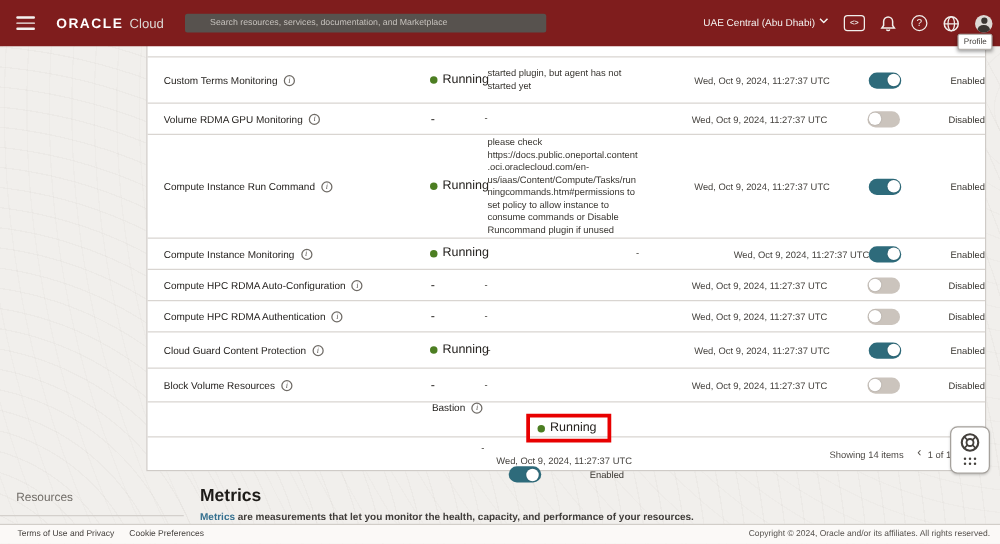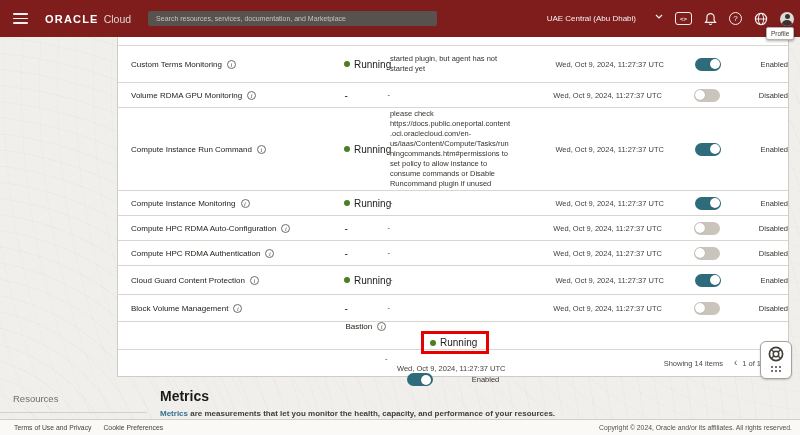--- a/index.html
+++ b/index.html
@@ -17,26 +17,26 @@
   
   .topbar { position:absolute; left:0; top:0; width:800px; height:37px;
     background:#7f1d1d; display:flex; align-items:center; z-index:50; }
   .hamburger { width:15px; height:11px; margin:0 0 0 13px; display:flex; flex-direction:column;
     justify-content:space-between; cursor:pointer; }
   .hamburger i { display:block; height:1.6px; background:#f4f2f0; border-radius:1px; }
   .brand { display:flex; align-items:baseline; margin-left:17px; white-space:nowrap; }
   .brand .b { font-weight:700; font-size:11px; letter-spacing:1.2px; color:#ffffff; }
   .brand .r { font-weight:400; font-size:10.5px; color:#dcd8d4; margin-left:5px; }
   .search { margin-left:17px; width:289px; height:15px; background:#57524e; border-radius:2px;
-    display:flex; align-items:center; padding:0 8px; }
+    display:flex; align-items:center; padding:0 20px; }
   .search input { width:100%; background:transparent; border:none; outline:none;
     font-family:"Liberation Sans",sans-serif; font-size:7px; color:#e8e6e3; }
   .search input::placeholder { color:#c6c2bd; }
   .top-right { margin-left:auto; display:flex; align-items:center; gap:12px; padding-right:6px; }
-  .region { display:flex; align-items:flex-start; gap:19px; font-size:8px; color:#f3f1ef; cursor:pointer; white-space:nowrap; }
+  .region { display:flex; align-items:flex-start; gap:3px; font-size:8px; color:#f3f1ef; cursor:pointer; white-space:nowrap; }
   .tb-icon { display:flex; align-items:center; justify-content:center; cursor:pointer; }
   .console-icon { width:17px; height:13px; border:1.2px solid #f1efec; border-radius:3px;
     font-size:6px; font-weight:700; color:#f1efec; letter-spacing:0; }
   .help-icon { width:13px; height:13px; border:1.2px solid #f1efec; border-radius:50%;
     font-size:8px; color:#f1efec; }
   .avatar { width:14px; height:14px; border-radius:50%; background:#dedad6; overflow:hidden; position:relative; }
   .avatar::before { content:""; position:absolute; left:4.6px; top:2.4px; width:5px; height:5px;
     border-radius:50%; background:#3a3531; }
   .avatar::after { content:""; position:absolute; left:2.2px; top:8.4px; width:9.6px; height:8px;
     border-radius:50% 50% 0 0; background:#3a3531; }
@@ -46,21 +46,21 @@
     box-shadow:0 1px 3px rgba(0,0,0,0.35); }
 
   
   .card { position:absolute; left:117px; top:7px; width:672px; background:#ffffff;
     border:1px solid #cfcbc7; z-index:10; }
   .plugin-row { display:flex; align-items:center; border-bottom:1px solid #d9d5d1; overflow:visible; }
   .plugin-row:nth-child(1){ height:38px; }
   .plugin-row:nth-child(2){ height:37px; }
   .plugin-row:nth-child(3){ height:25px; }
   .plugin-row:nth-child(4){ height:83px; }
-  .plugin-row:nth-child(5){ height:25px; }
+  .plugin-row:nth-child(5){ height:25px;text-align:right; }
   .plugin-row:nth-child(6){ height:25px; }
   .plugin-row:nth-child(7){ height:25px; }
   .plugin-row:nth-child(8){ height:29px; }
   .plugin-row:nth-child(9){ height:27px; }
   .plugin-row:nth-child(10){ height:28px;flex-direction:column; }
   .c-name { width:241px; padding-left:13px; display:flex; align-items:center; gap:5px;
     font-size:8px; color:#25221f; }
   .info-icon { width:9px; height:9px; border:1px solid #6e6a65; border-radius:50%;
     display:inline-flex; align-items:center; justify-content:center; flex:0 0 auto;
     font-family:"Liberation Serif",serif; font-style:italic; font-size:6.5px; color:#55514d; cursor:pointer; }
@@ -259,21 +259,21 @@
     <div class="c-msg">-</div>
     <div class="c-time">Wed, Oct 9, 2024, 11:27:37 UTC</div>
     <div class="c-toggle">
       <span class="toggle enabled"></span>
       <span class="toggle-label">Enabled</span>
     </div>
   </div>
 
   <div class="plugin-row">
     <div class="c-name">
-      <span>Block Volume Management</span>
+      <span>Block Volume Resources</span>
       <span class="info-icon">i</span>
     </div>
     <div class="c-status">
       <span class="status-wrap">
 
         <span>-</span>
       </span>
     </div>
     <div class="c-msg">-</div>
     <div class="c-time">Wed, Oct 9, 2024, 11:27:37 UTC</div>

